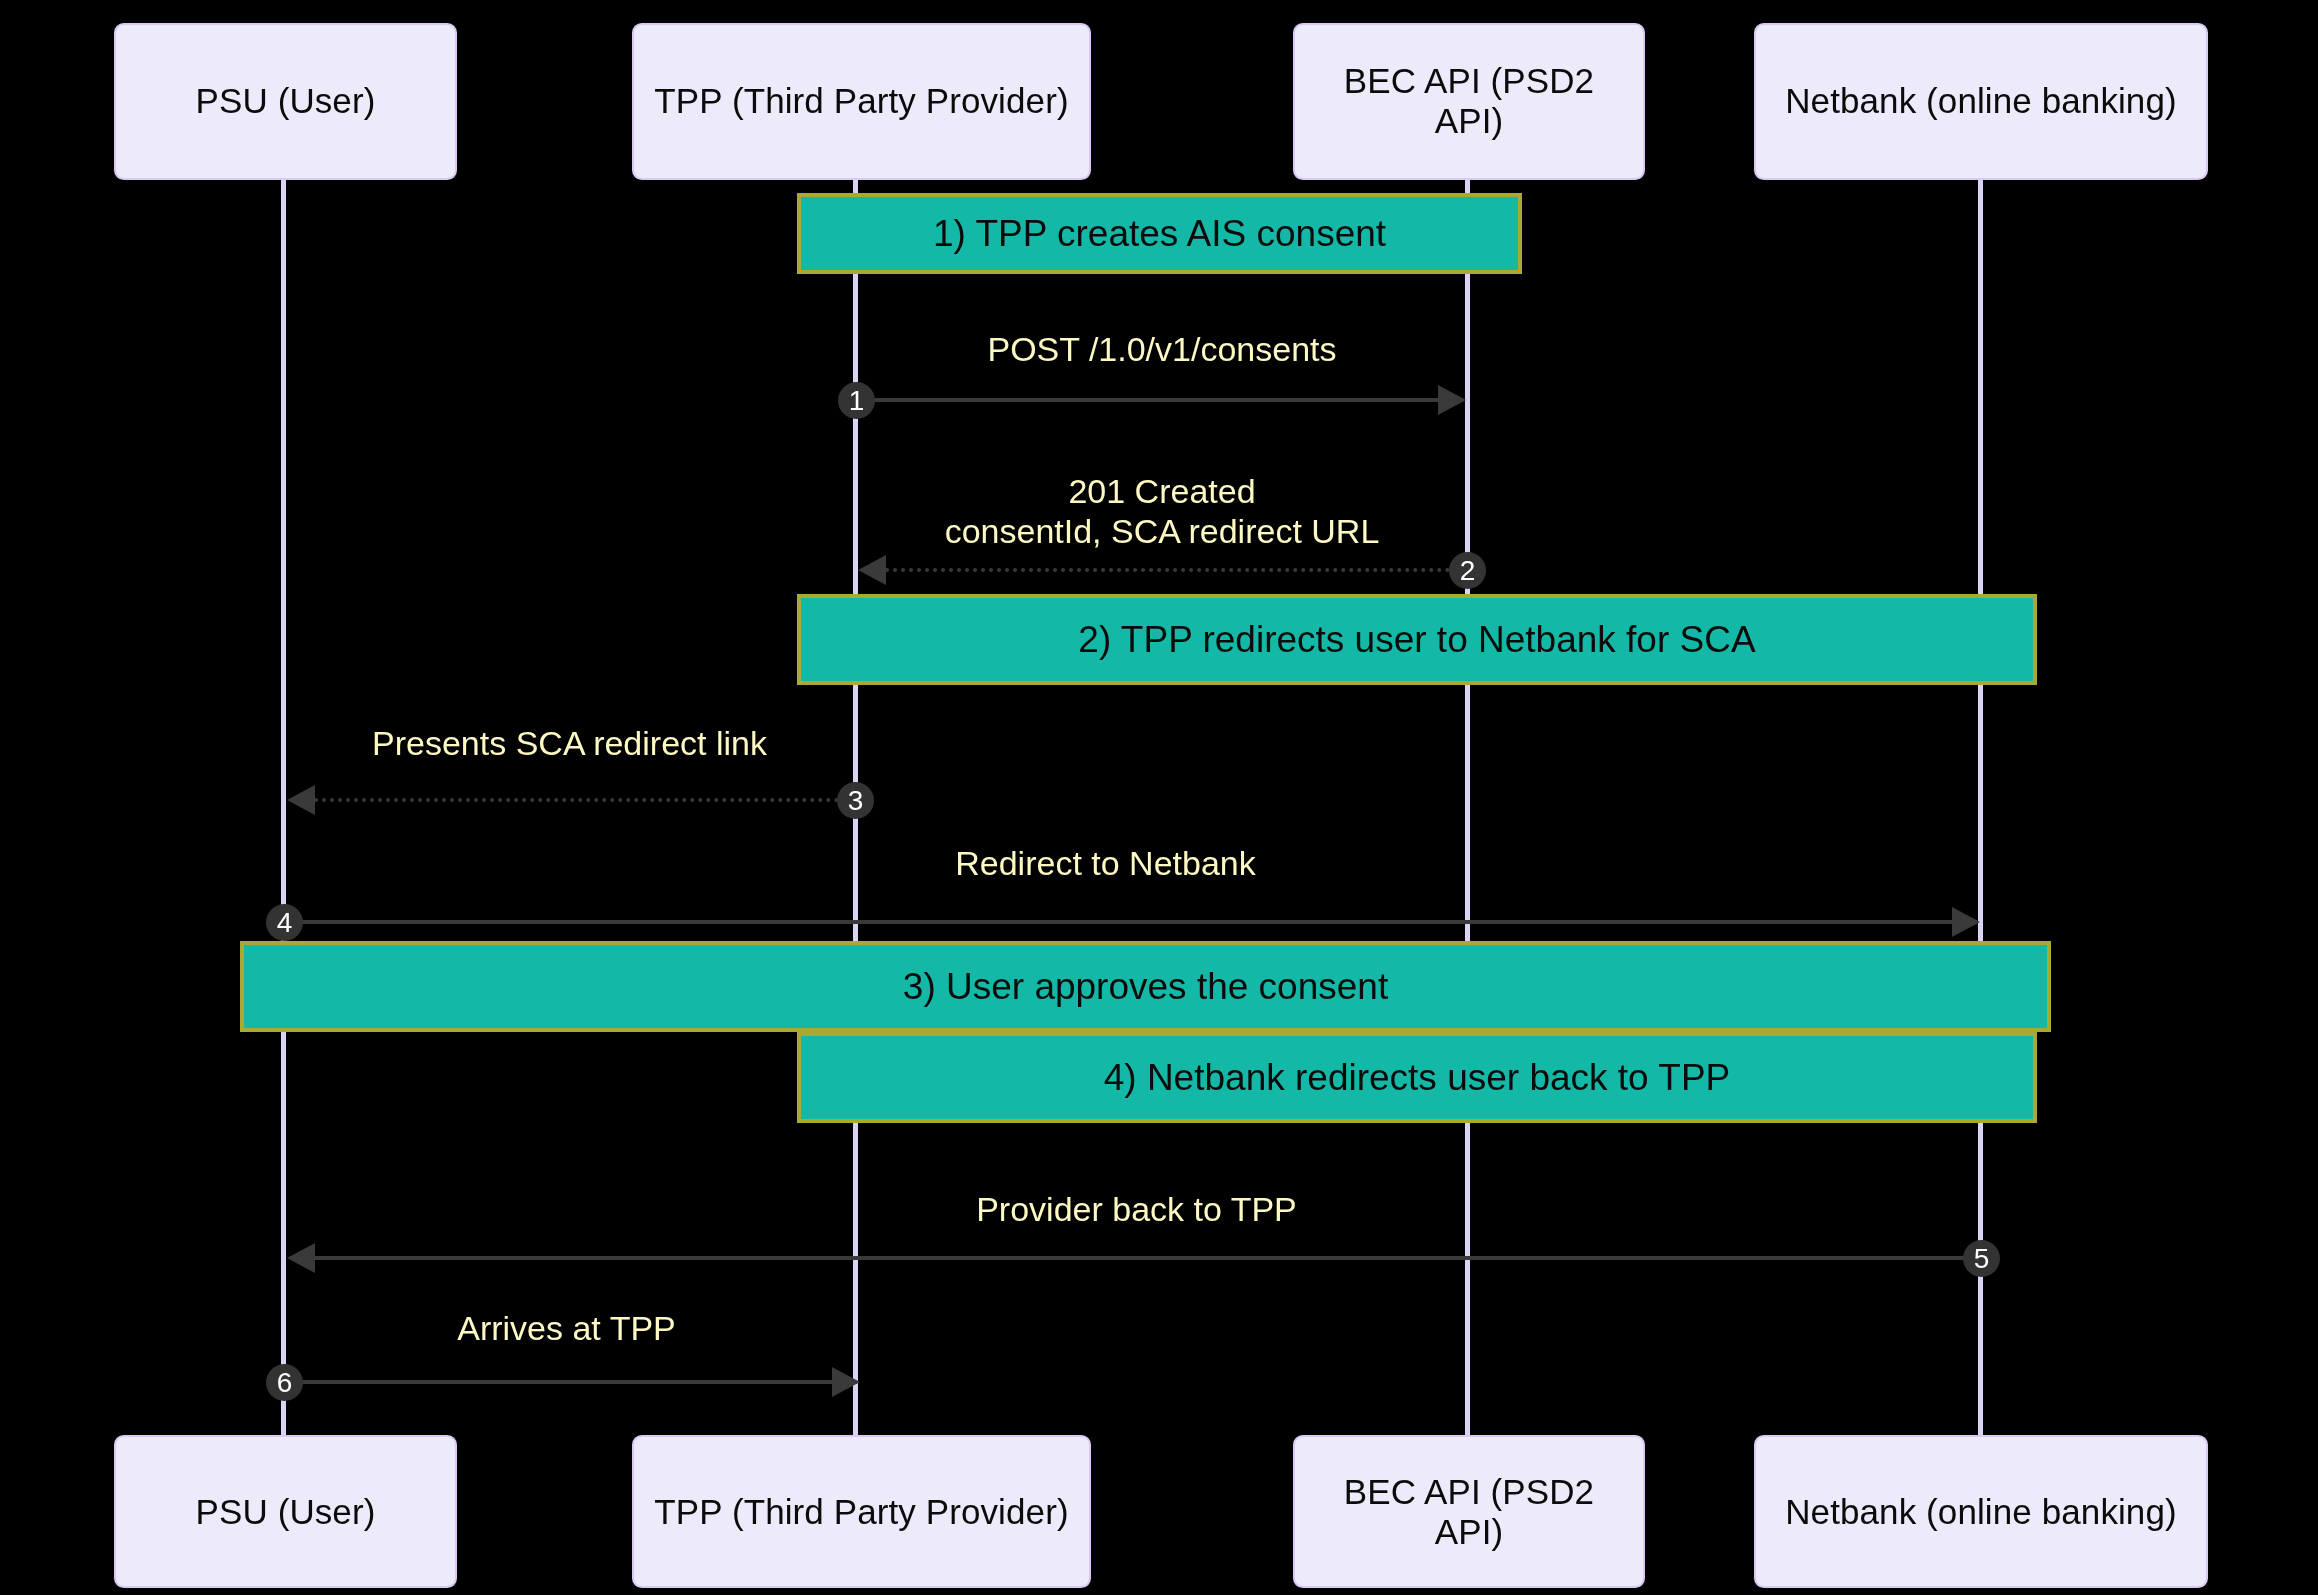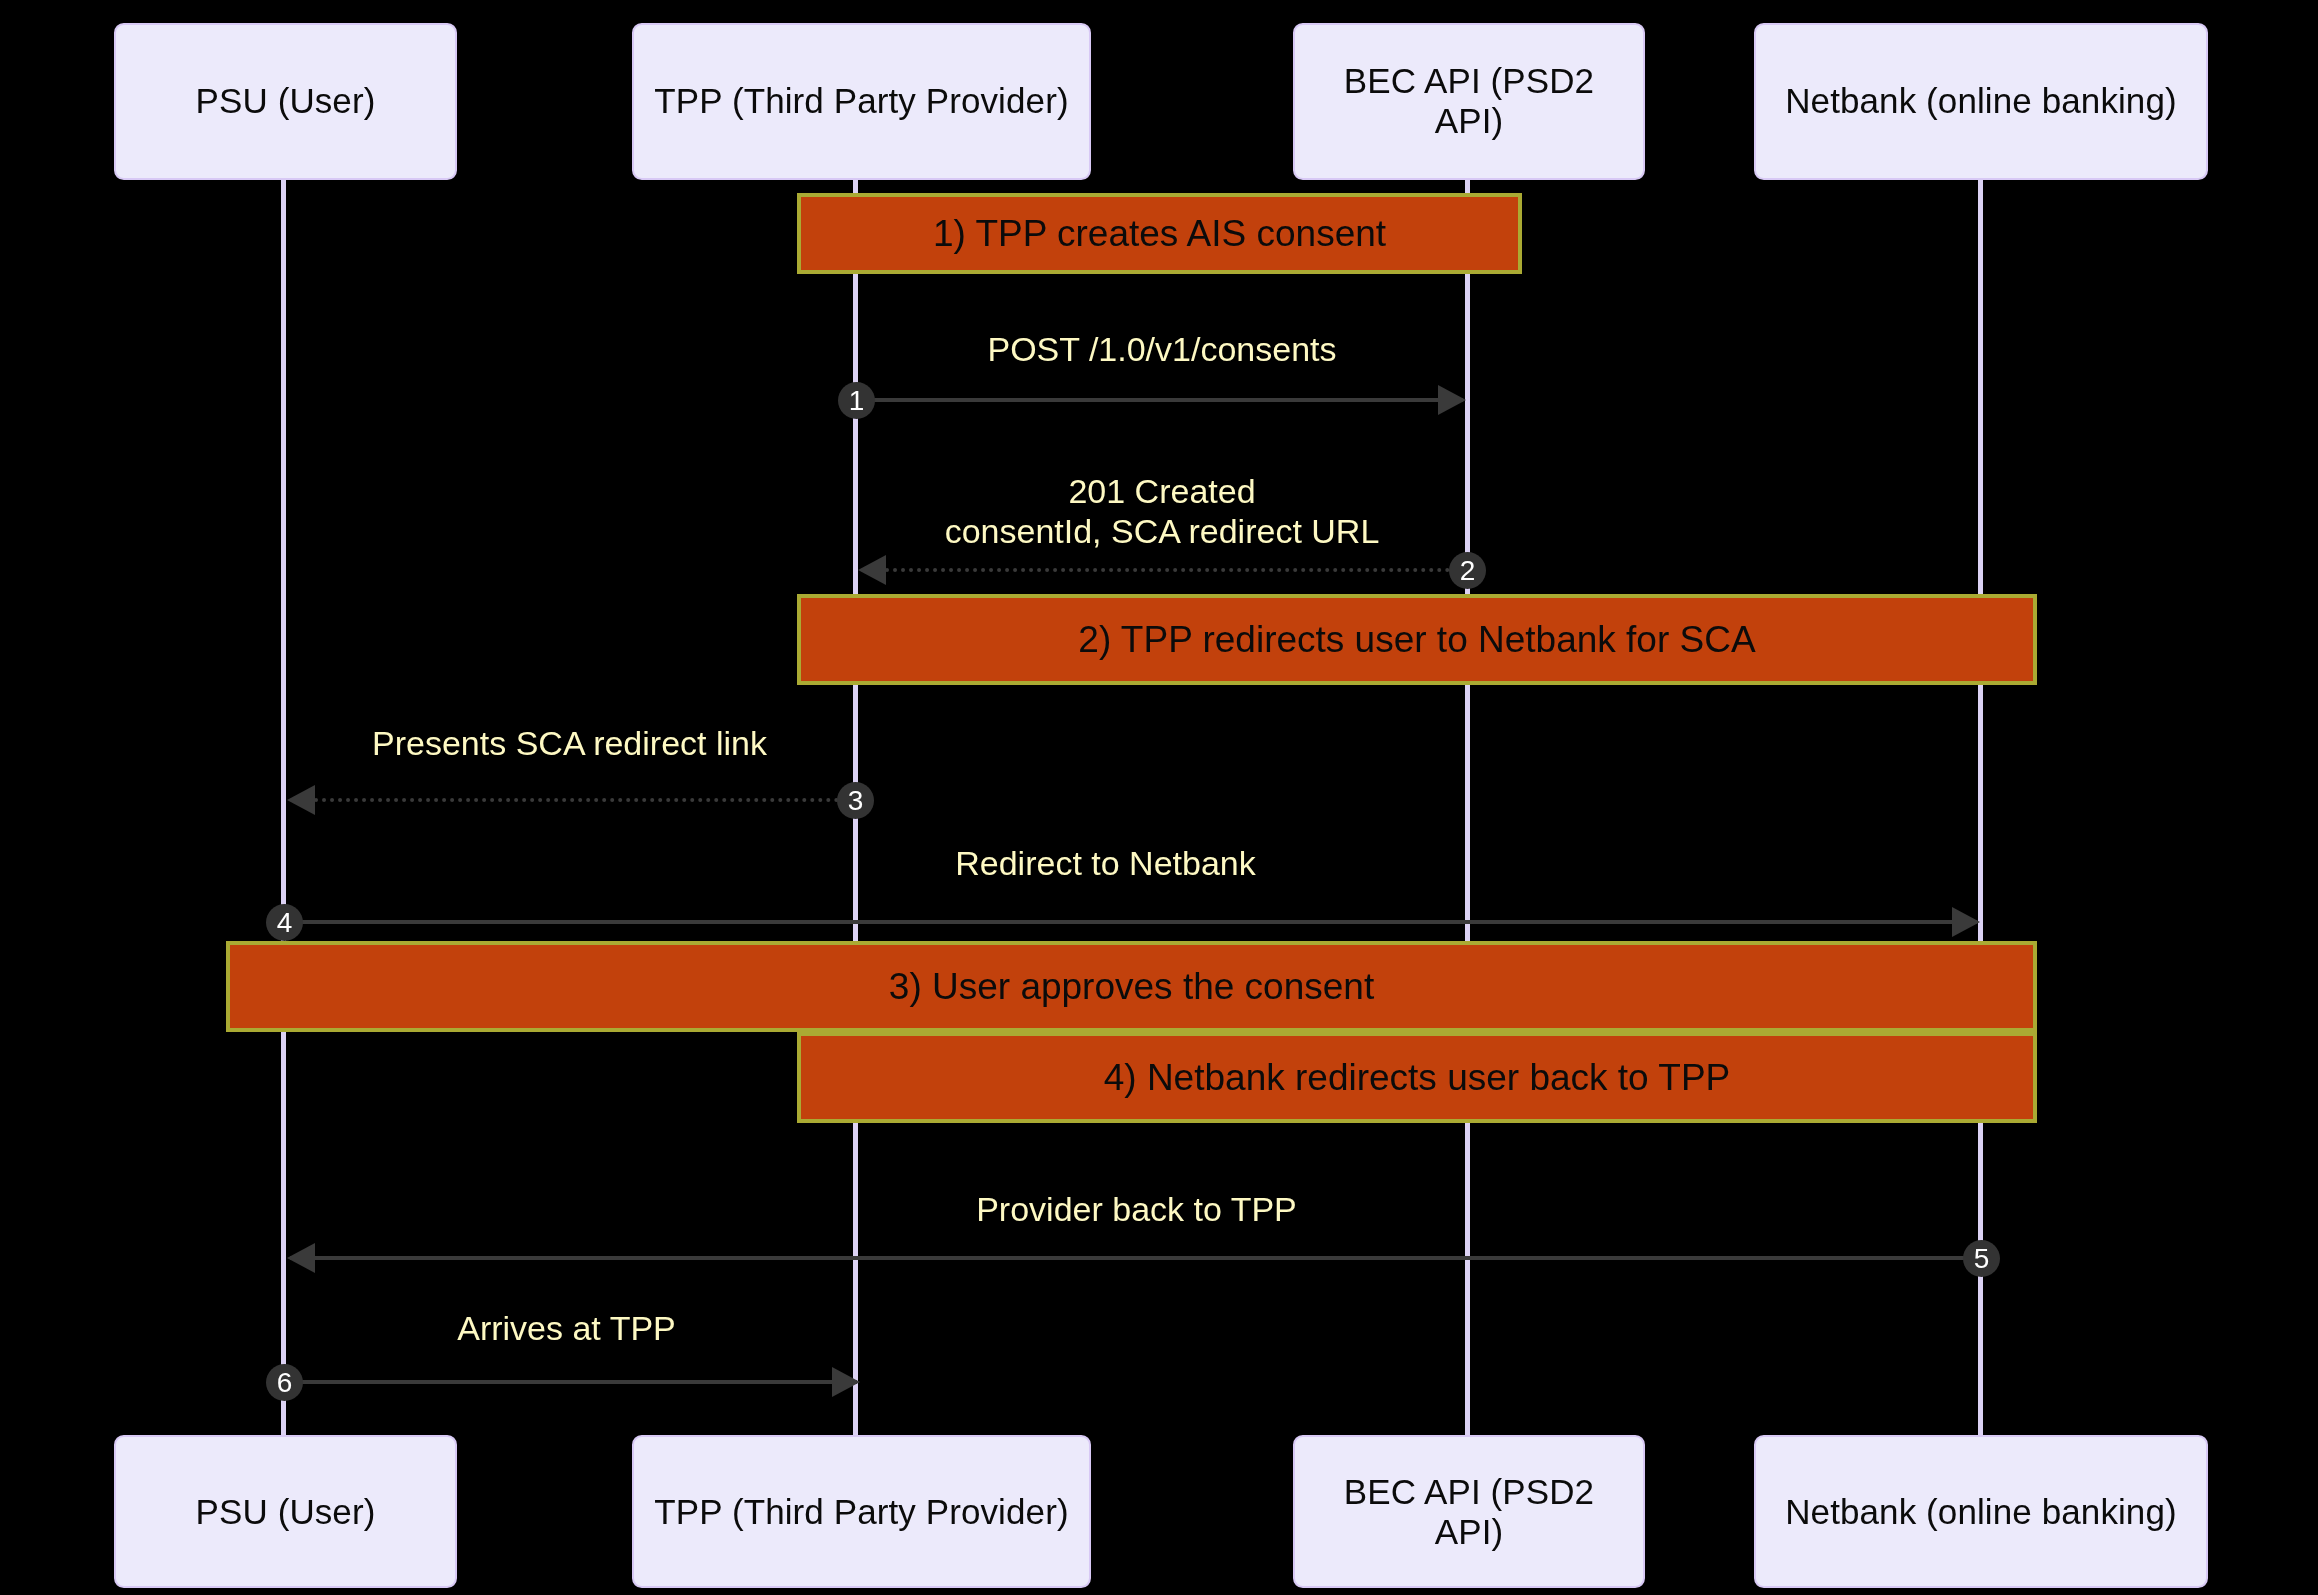--- a/index.html
+++ b/index.html
@@ -15,21 +15,21 @@
     color:#0b0b0b;font-size:35px;letter-spacing:0.1px;
     text-align:center;padding:0 12.7px;
   }
 
   
   .lifeline{position:absolute;width:4.9px;background:#DCD2F4;}
 
   
   .note{
     position:absolute;box-sizing:border-box;
-    background:#c2410c;border:4.2px solid #AAAA33;
+    background:#14b8a6;border:4.2px solid #AAAA33;
     display:flex;align-items:center;justify-content:center;
     color:#0b0b0b;font-size:37px;text-align:center;padding:0 14px;
   }
 
   
   .msg{position:absolute;height:0;}
   .msg .line{
     position:absolute;left:0;right:0;top:0;height:4.2px;background:#3a3a3a;
   }
   .msg.dashed .line{
@@ -115,21 +115,21 @@
 
   <div class="msglabel" style="left:824px;top:843px;width:563px;">Redirect to Netbank</div>
   <div class="msg" style="left:294px;top:920px;width:1683px;">
     <div class="line"></div>
     <div class="head right"></div>
   </div>
   <div class="seq" style="left:266px;top:904px;">
     <span>4</span>
   </div>
 
-  <div class="note" style="left:226px;top:941px;width:1811px;height:91px;">
+  <div class="note" style="left:240px;top:941px;width:1811px;height:91px;">
     <span>3) User approves the consent</span>
   </div>
 
   <div class="note" style="left:797px;top:1032px;width:1240px;height:91px;">
     <span>4) Netbank redirects user back to TPP</span>
   </div>
 
   <div class="msglabel" style="left:855px;top:1189px;width:563px;">Provider back to TPP</div>
   <div class="msg" style="left:290px;top:1256px;width:1683px;">
     <div class="line"></div>

